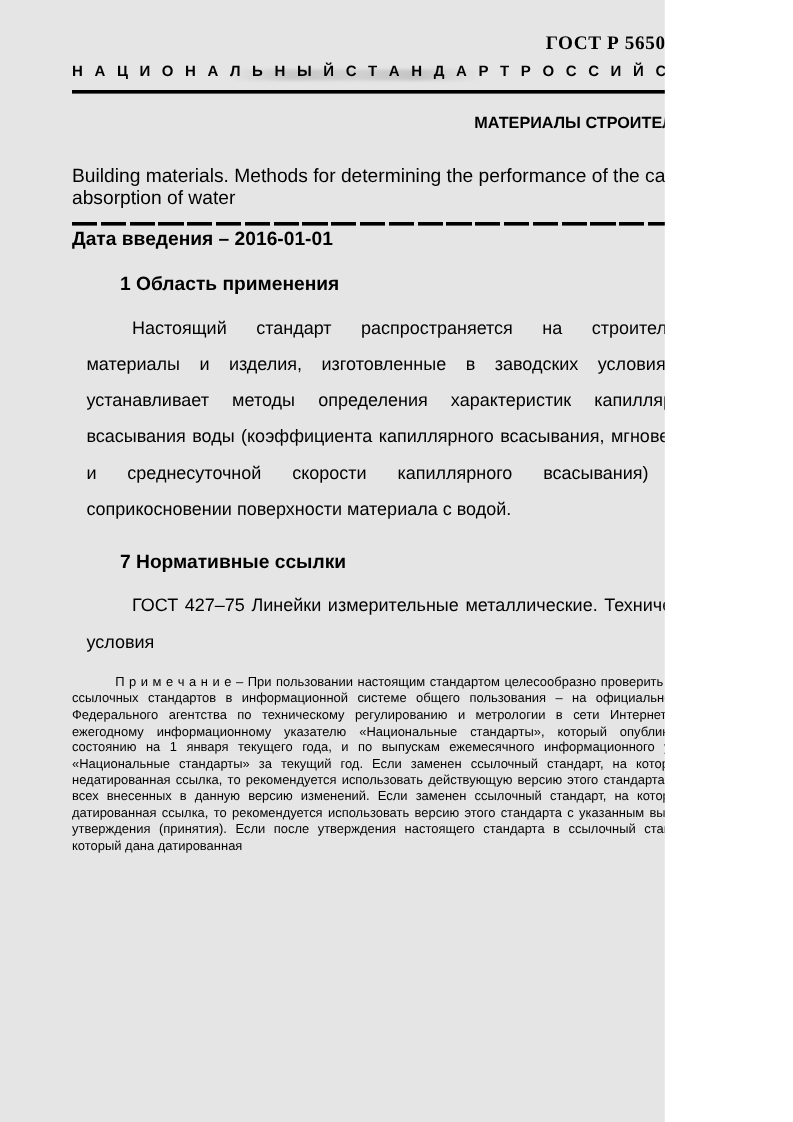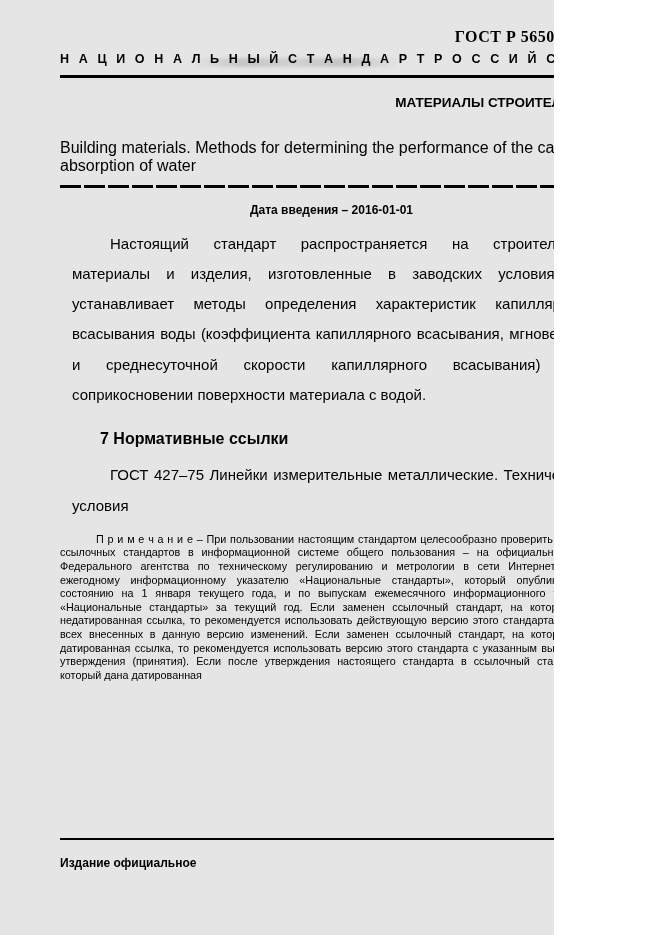--- a/index.html
+++ b/index.html
@@ -59,24 +59,24 @@
   .title-en{
     margin-top:29px;
     font-size:16px;
   }
   .dash-separator{
     margin-top:10px;
     height:2.5px;
     background:repeating-linear-gradient(90deg, #000 0px, #000 21px, transparent 21px, transparent 24px);
   }
   .intro-date{
-    margin-top:15px;
-    text-align:center;
+    margin-top:3px;
+    text-align:left;
     font-weight:bold;
-    font-size:12px;
+    font-size:16px;
   }
   .section-heading{
     margin:20px 0 8px 0;
     padding-left:40px;
     font-weight:bold;
     font-size:16px;
   }
   .body-par{
     margin:12px;
     font-size:15px;
@@ -124,32 +124,29 @@
 
     <div class="title-ru-1">МАТЕРИАЛЫ СТРОИТЕЛЬНЫЕ</div>
 
 
     <div class="title-en">Building materials. Methods for determining the performance of the capillary absorption of water</div>
 
     <div class="dash-separator"></div>
 
     <div class="intro-date">Дата введения – 2016-01-01</div>
 
+    <div class="section-heading">1 Область применения</div>
 
     <p class="body-par">Настоящий стандарт распространяется на строительные материалы и изделия, изготовленные в заводских условиях, и устанавливает методы определения характеристик капиллярного всасывания воды (коэффициента капиллярного всасывания, мгновенной и среднесуточной скорости капиллярного всасывания) при соприкосновении поверхности материала с водой.</p>
 
     <div class="section-heading">7 Нормативные ссылки</div>
 
 
 
     <p class="body-par">ГОСТ 427–75 Линейки измерительные металлические. Технические условия</p>
 
 
     <div class="note-block">П р и м е ч а н и е – При пользовании настоящим стандартом целесообразно проверить действие ссылочных стандартов в информационной системе общего пользования – на официальном сайте Федерального агентства по техническому регулированию и метрологии в сети Интернет или по ежегодному информационному указателю «Национальные стандарты», который опубликован по состоянию на 1 января текущего года, и по выпускам ежемесячного информационного указателя «Национальные стандарты» за текущий год. Если заменен ссылочный стандарт, на который дана недатированная ссылка, то рекомендуется использовать действующую версию этого стандарта с учетом всех внесенных в данную версию изменений. Если заменен ссылочный стандарт, на который дана датированная ссылка, то рекомендуется использовать версию этого стандарта с указанным выше годом утверждения (принятия). Если после утверждения настоящего стандарта в ссылочный стандарт, на который дана    датированная</div>
 
   </div>
 
-  <div class="footer">
-    <hr class="rule-bottom">
-    <div class="footer-text">Издание официальное</div>
-  </div>
 
 </div>
 
 </body></html>

